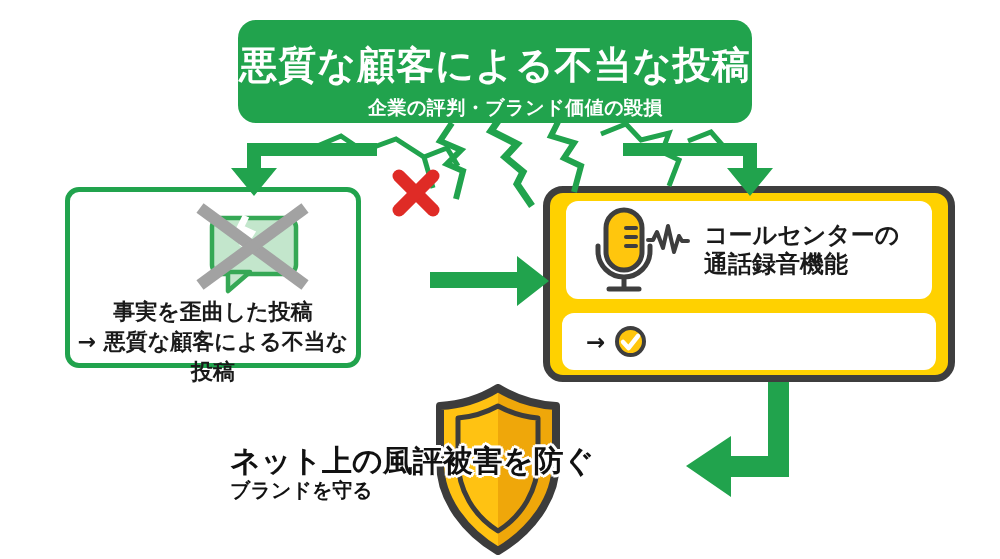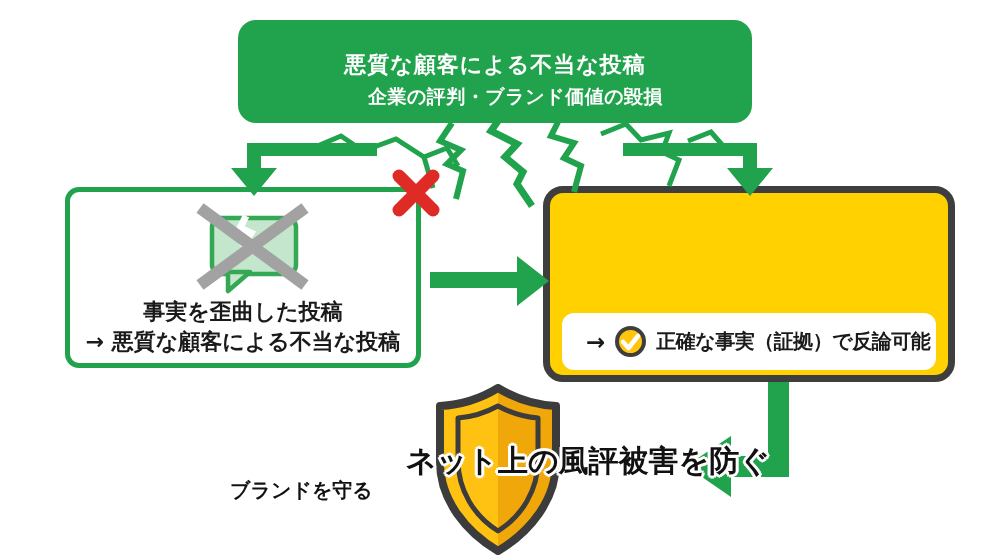--- a/index.html
+++ b/index.html
@@ -8,26 +8,26 @@
     font-family:"DejaVu Sans",sans-serif;
   }
   .layer{position:absolute;left:0;top:0;width:1000px;height:559px;}.z3{z-index:3}
 
   
   .banner{
     position:absolute;left:238px;top:20px;width:514px;height:103px;z-index:2;
     background:#21A34D;border-radius:18px;color:#ffffff;text-align:center;
     display:flex;flex-direction:column;justify-content:center;gap:4px;
   }
-  .banner-title{font-size:22px;font-weight:800;letter-spacing:1px;margin-top:17px;}
+  .banner-title{font-size:38px;font-weight:800;letter-spacing:1px;margin-top:17px;}
   .banner-subtitle{font-size:19px;font-weight:700;letter-spacing:0.5px;padding-left:41px;}
 
   
   .left-box{
-    position:absolute;left:65px;top:187px;width:356px;height:181px;z-index:2;
+    position:absolute;left:65px;top:187px;width:296px;height:181px;z-index:2;
     background:#ffffff;border:5px solid #21A34D;border-radius:14px;box-sizing:border-box;
   }
   .lb-line{position:absolute;left:0;width:100%;text-align:center;color:#1A1A1A;font-weight:800;}
   .lb-line1{top:105px;font-size:22px;}
   .lb-line2{top:135px;font-size:22px;}
   .bubble-icon{position:absolute;left:170px;top:195px;width:165px;height:110px;z-index:3;}
   .redx-icon{position:absolute;left:390px;top:167px;width:52px;height:52px;z-index:4;}
 
   
   .right-box{
@@ -45,21 +45,21 @@
   }
   .rb-arrow{font-size:23px;font-weight:800;color:#1A1A1A;}
   .rb-result{font-size:20px;font-weight:800;color:#1A1A1A;letter-spacing:-0.5px;}
 
   
   .shield-icon{position:absolute;left:428px;top:384px;width:140px;height:172px;z-index:1;}
   .halo{
     text-shadow:-2px -2px 0 #fff,2px -2px 0 #fff,-2px 2px 0 #fff,2px 2px 0 #fff,
                 0 -3px 0 #fff,0 3px 0 #fff,-3px 0 0 #fff,3px 0 0 #fff;
   }
-  .outcome1{position:absolute;left:230px;top:441px;width:540px;z-index:3;text-align:right;
+  .outcome1{position:absolute;left:230px;top:441px;width:540px;z-index:3;text-align:left;
     font-size:30px;font-weight:800;color:#111111;}
   .outcome2{position:absolute;left:230px;top:477px;width:540px;z-index:3;
     font-size:20px;font-weight:800;color:#111111;}
 </style>
 </head>
 <body>
 
 <div class="canvas">
 
   <svg class="layer z3" viewBox="0 0 1000 559">
@@ -99,27 +99,44 @@
   </svg>
 
   <svg class="redx-icon" viewBox="0 0 52 52">
     <g stroke="#DF2B26" stroke-width="13" stroke-linecap="round">
       <line x1="9" y1="9" x2="43" y2="43"></line>
       <line x1="43" y1="9" x2="9" y2="43"></line>
     </g>
   </svg>
 
   <div class="right-box">
+    <div class="rb-top">
+      <svg width="120" height="92" viewBox="0 0 120 92">
+        <rect x="30" y="6" width="36" height="60" rx="18" fill="#FFC60D" stroke="#3E3E3E" stroke-width="5"></rect>
+        <g stroke="#3E3E3E" stroke-width="4" stroke-linecap="round">
+          <line x1="50" y1="24" x2="60" y2="24"></line>
+          <line x1="50" y1="33" x2="60" y2="33"></line>
+          <line x1="50" y1="42" x2="60" y2="42"></line>
+        </g>
+        <path d="M22,42 v5 a26 26 0 0 0 52 0 v-5" fill="none" stroke="#3E3E3E" stroke-width="5" stroke-linecap="round"></path>
+        <line x1="48" y1="74" x2="48" y2="83" stroke="#3E3E3E" stroke-width="5"></line>
+        <line x1="33" y1="85" x2="63" y2="85" stroke="#3E3E3E" stroke-width="5" stroke-linecap="round"></line>
+        <path d="M72,36 h5 l4,-8 l6,16 l5,-22 l6,26 l5,-16 l3,5 h6" fill="none" stroke="#3E3E3E" stroke-width="4" stroke-linecap="round" stroke-linejoin="round"></path>
+      </svg>
+      <div class="rb-title">
+        <div>コールセンターの</div>
+        <div>通話録音機能</div>
+      </div>
+    </div>
     <div class="rb-bottom">
       <span class="rb-arrow">→</span>
       <svg width="33" height="33" viewBox="0 0 33 33">
         <circle cx="16.5" cy="16.5" r="13.5" fill="#FFC60D" stroke="#3E3E3E" stroke-width="4"></circle>
         <path d="M9,17 L14.5,23 L24,11" fill="none" stroke="#ffffff" stroke-width="4.5" stroke-linecap="round" stroke-linejoin="round"></path>
       </svg>
-      <span class="rb-result">正確な事実（証拠）で反論可能</span>
     </div>
   </div>
 
   <svg class="shield-icon" viewBox="0 0 140 172">
     <defs>
       <linearGradient id="shieldGrad" x1="0" y1="0" x2="1" y2="0">
         <stop offset="0.5" stop-color="#FFC212"></stop>
         <stop offset="0.5" stop-color="#EFA70A"></stop>
       </linearGradient>
     </defs>

